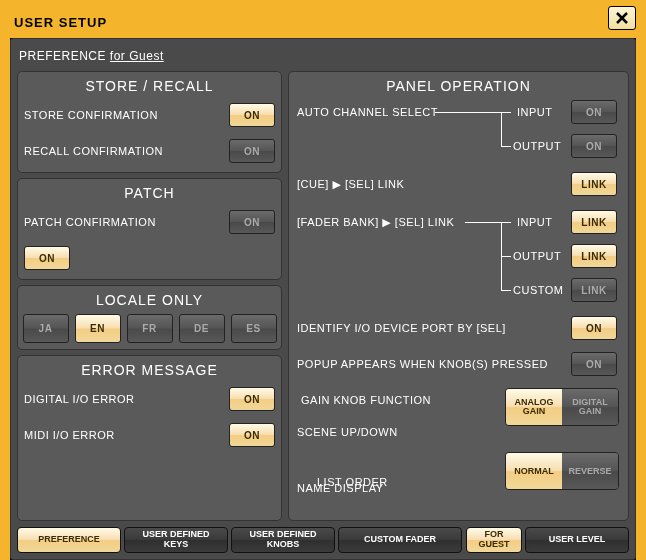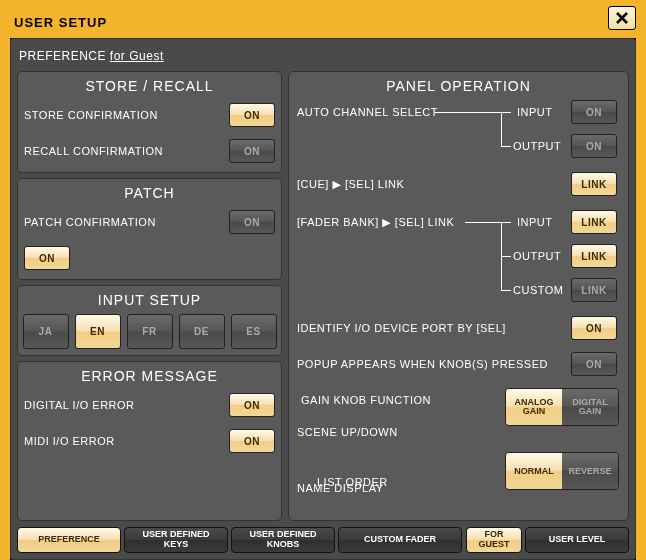--- a/index.html
+++ b/index.html
@@ -111,21 +111,21 @@
   .btn-on {
     background: linear-gradient(#fffbe6, #f7deb2 48%, #f4cd82 52%, #f0d79a);
     color: #3a2a00;
   }
   .btn-off {
     background: linear-gradient(#6b6b6b, #555 48%, #4a4a4a 52%, #585858);
     color: #aaa;
   }
   .btn-lang {
     width: 42px;
-    height: 35px;
+    height: 29px;
   }
   .lang-row { display: flex; gap: 6px; justify-content: center; }
   
   .right-panel { flex: 1; }
   .right-body {
     position: relative;
     font-size: 11px;
     color: #fff;
   }
   .rtxt { position: absolute; color: #fff; letter-spacing: 0.5px; white-space: nowrap; }
@@ -224,21 +224,21 @@
           <div class="row">
             <span class="row-label">PATCH CONFIRMATION</span>
             <button class="btn btn-off">ON</button>
           </div>
           <div class="row">
             <button class="btn btn-on">ON</button>
           </div>
         </div>
 
         <div class="panel">
-          <div class="panel-title">INPUT SETUP</div>
+          <div class="panel-title">LOCALE ONLY</div>
           <div class="lang-row">
             <button class="btn btn-off btn-lang">JA</button>
             <button class="btn btn-on btn-lang">EN</button>
             <button class="btn btn-off btn-lang">FR</button>
             <button class="btn btn-off btn-lang">DE</button>
             <button class="btn btn-off btn-lang">ES</button>
           </div>
         </div>
 
         <div class="panel" style="flex:1">

